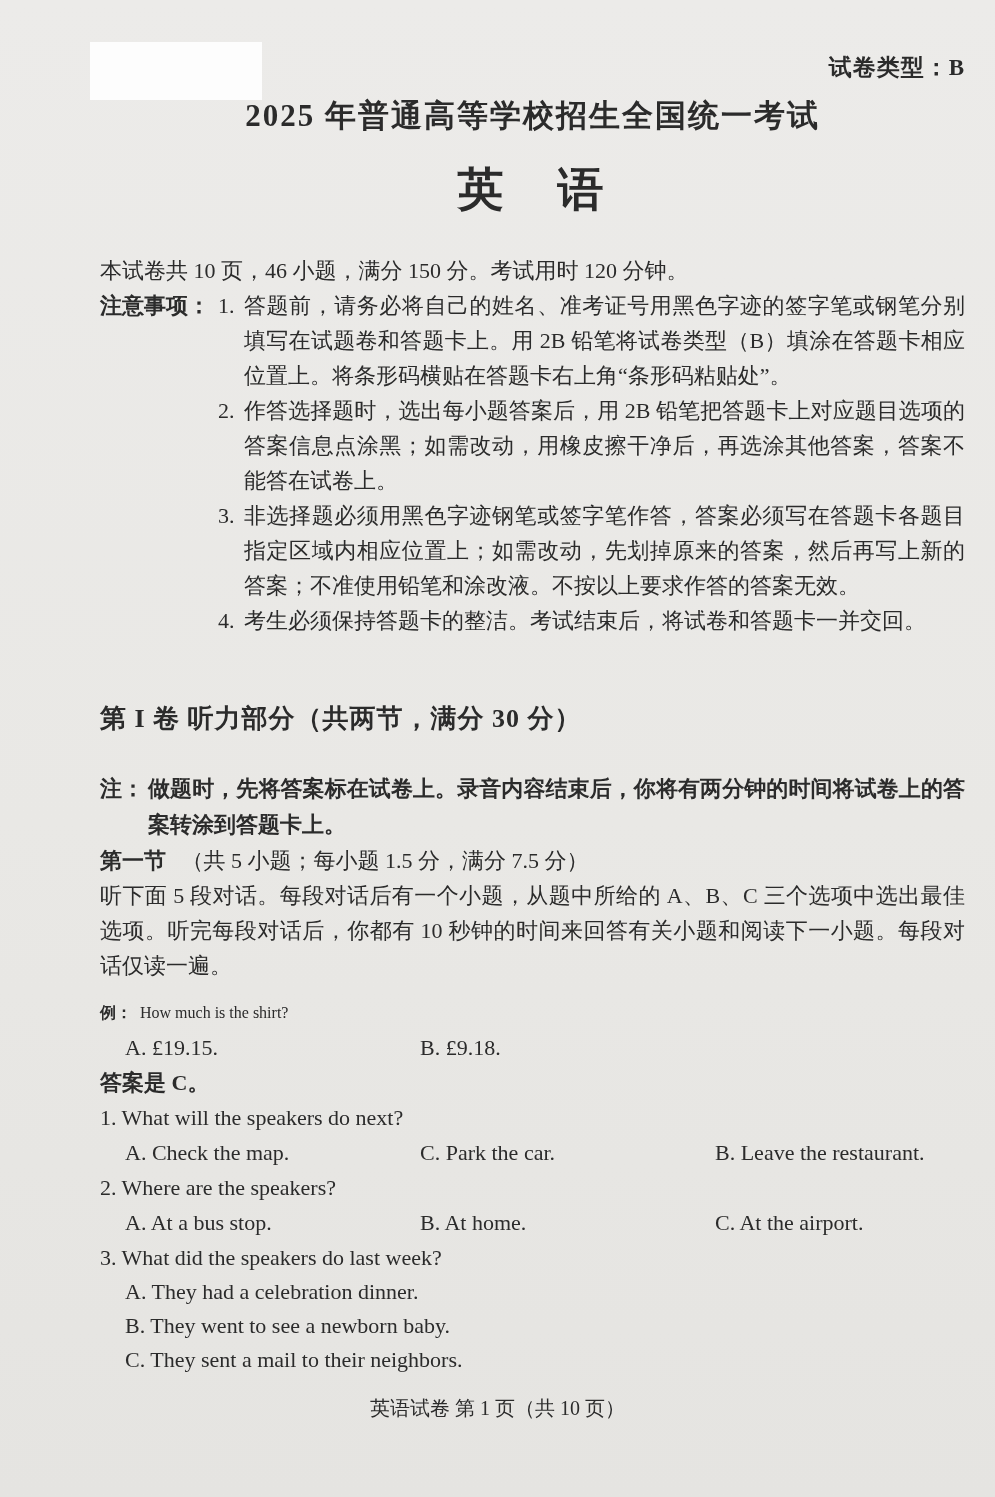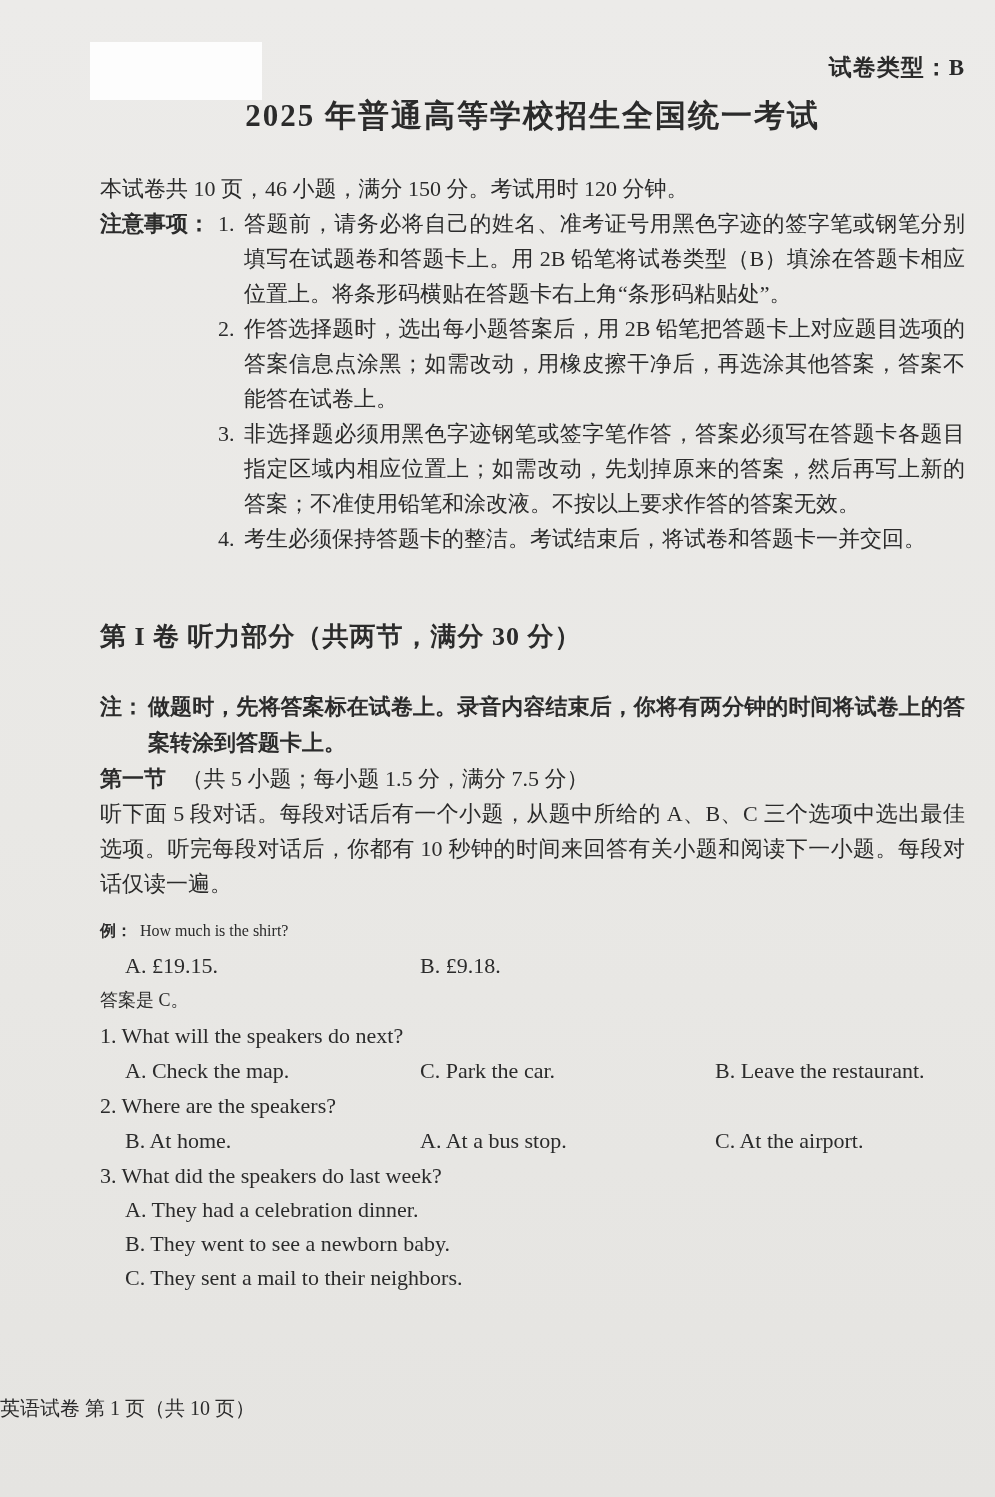--- a/index.html
+++ b/index.html
@@ -89,44 +89,45 @@
   }
   .example-line { font-size: 16px; line-height: 35px; margin-top: 12px; }
   .example-label { font-weight: 700; margin-right: 8px; }
   .options-row {
     display: grid;
     grid-template-columns: 295px 295px 1fr;
     margin-left: 25px;
     font-size: 22px;
     line-height: 35px;
   }
-  .answer-line { font-size: 18px; line-height: 35px; font-weight: 400; }
+  .answer-line { font-size: 22px; line-height: 35px; font-weight: 700; }
   .question { font-size: 22px; line-height: 35px; }
   .options-stacked { margin-left: 25px; font-size: 22px; line-height: 34px; }
   .footer {
     position: absolute;
     left: 0; right: 0;
     bottom: 75px;
-    text-align: left;
+    text-align: center;
     font-size: 20px;
     line-height: 28px;
   }
 </style>
 </head>
 <body>
 
 <div class="page">
 
   <div class="whiteout"></div>
 
   <div class="paper-type">试卷类型：B</div>
 
   <div class="content">
 
     <div class="title1">2025 年普通高等学校招生全国统一考试</div>
+    <div class="title2">英　语</div>
 
     <div class="summary">本试卷共 10 页，46 小题，满分 150 分。考试用时 120 分钟。</div>
 
     <div class="notices">
       <div class="notice-label">注意事项：</div>
       <div class="notice-items">
         <div class="notice-item">
           <span class="notice-num">1.</span>
           <span class="notice-text">答题前，请务必将自己的姓名、准考证号用黑色字迹的签字笔或钢笔分别填写在试题卷和答题卡上。用 2B 铅笔将试卷类型（B）填涂在答题卡相应位置上。将条形码横贴在答题卡右上角“条形码粘贴处”。</span>
         </div>
@@ -170,22 +171,22 @@
 
     <div class="question">1. What will the speakers do next?</div>
     <div class="options-row">
       <span>A. Check the map.</span>
       <span>C. Park the car.</span>
       <span>B. Leave the restaurant.</span>
     </div>
 
     <div class="question">2. Where are the speakers?</div>
     <div class="options-row">
+      <span>A. At a bus stop.</span>
       <span>B. At home.</span>
-      <span>A. At a bus stop.</span>
       <span>C. At the airport.</span>
     </div>
 
     <div class="question">3. What did the speakers do last week?</div>
     <div class="options-stacked">
       <div>A. They had a celebration dinner.</div>
       <div>B. They went to see a newborn baby.</div>
       <div>C. They sent a mail to their neighbors.</div>
     </div>
 

